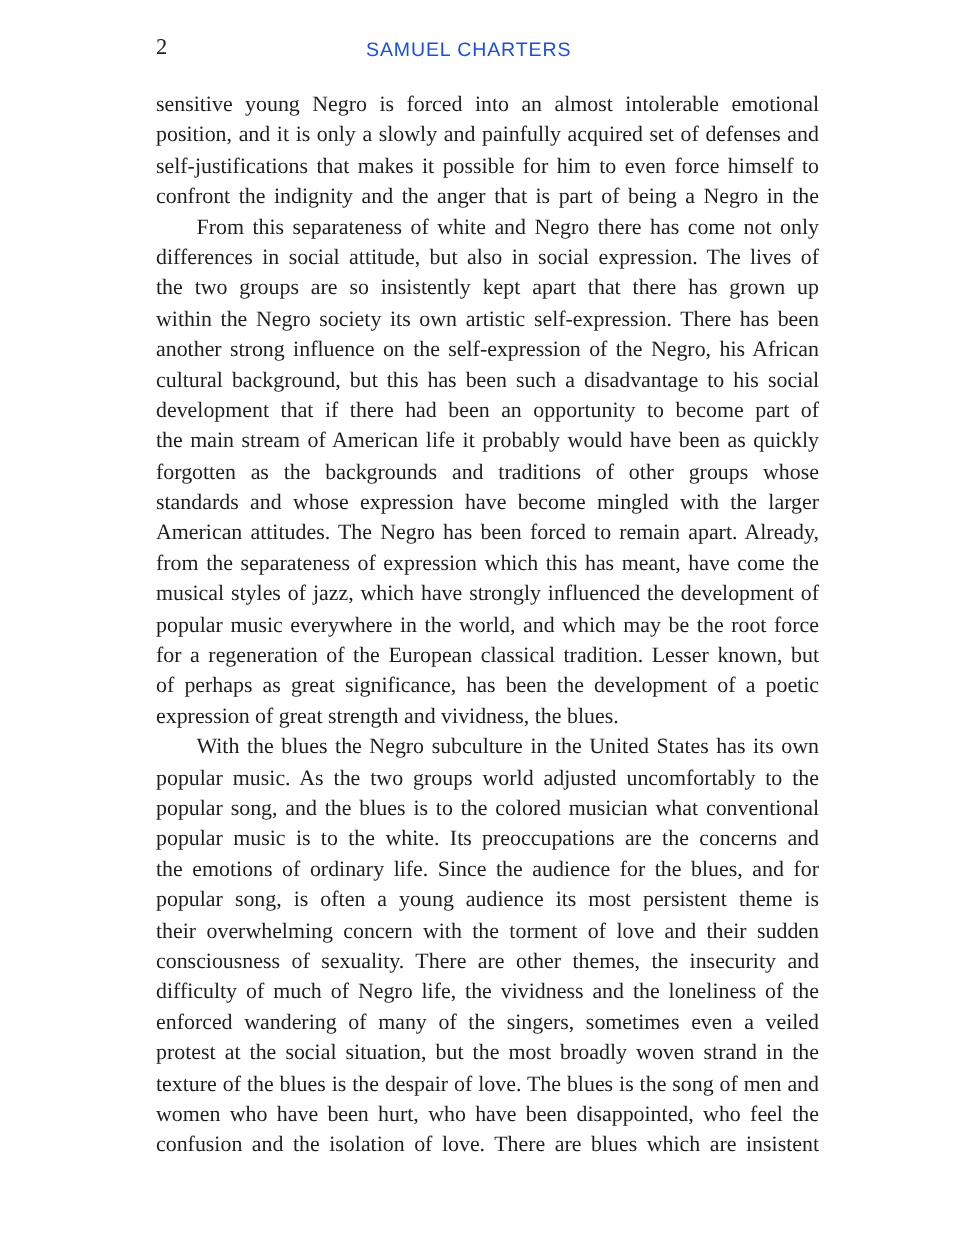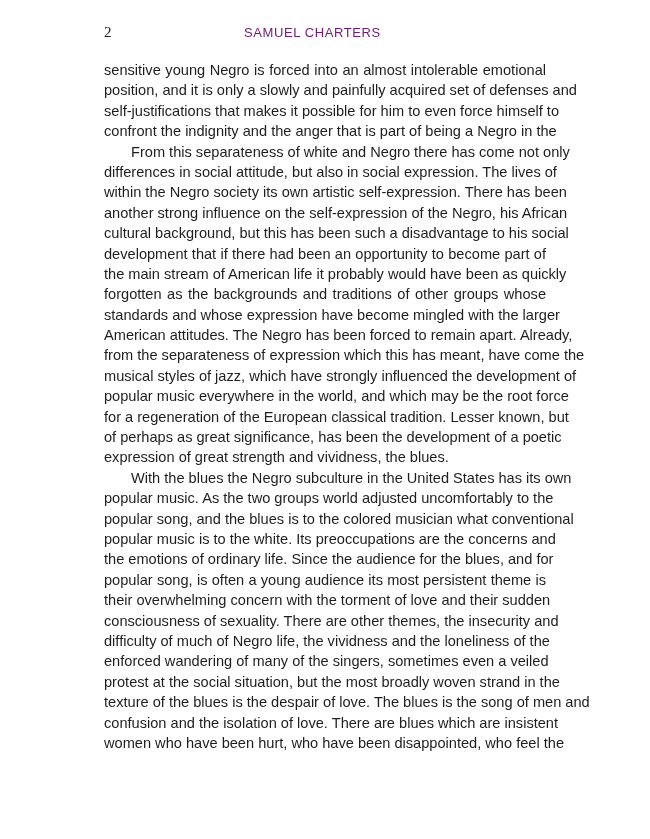--- a/index.html
+++ b/index.html
@@ -37,30 +37,30 @@
       color: #222;
       line-height: 20px;
     }
     .running-title {
       position: absolute;
       left: 140px;
       top: 1px;
       font-family: "Liberation Sans", "DejaVu Sans", sans-serif;
       font-size: 13px;
       letter-spacing: 0.6px;
-      color: #701a75;
+      color: #1d4ed8;
       line-height: 20px;
       white-space: nowrap;
     }
     .body-text {
       position: absolute;
       left: 104px;
       top: 60px;
       width: 442px;
-      font-family: Liberation Sans, sans-serif;
+      font-family: Liberation Serif, serif;
       font-size: 14.6px;
       line-height: 20.4px;
       color: #1e1e1e;
     }
     .para {
       margin: 0;
       padding: 0;
       text-align: justify;
     }
     .line {
@@ -93,20 +93,21 @@
     <div class="para">
       <span class="line">sensitive young Negro is forced into an almost intolerable emotional</span>
       <span class="line">position, and it is only a slowly and painfully acquired set of defenses and</span>
       <span class="line">self-justifications that makes it possible for him to even force himself to</span>
       <span class="line">confront the indignity and the anger that is part of being a Negro in the</span>
     </div>
 
     <div class="para">
       <span class="line first-indent">From this separateness of white and Negro there has come not only</span>
       <span class="line">differences in social attitude, but also in social expression. The lives of</span>
+      <span class="line">the two groups are so insistently kept apart that there has grown up</span>
       <span class="line">within the Negro society its own artistic self-expression. There has been</span>
       <span class="line">another strong influence on the self-expression of the Negro, his African</span>
       <span class="line">cultural background, but this has been such a disadvantage to his social</span>
       <span class="line">development that if there had been an opportunity to become part of</span>
       <span class="line">the main stream of American life it probably would have been as quickly</span>
       <span class="line">forgotten as the backgrounds and traditions of other groups whose</span>
       <span class="line">standards and whose expression have become mingled with the larger</span>
       <span class="line">American attitudes. The Negro has been forced to remain apart. Already,</span>
       <span class="line">from the separateness of expression which this has meant, have come the</span>
       <span class="line">musical styles of jazz, which have strongly influenced the development of</span>
@@ -122,18 +123,18 @@
       <span class="line">popular song, and the blues is to the colored musician what conventional</span>
       <span class="line">popular music is to the white. Its preoccupations are the concerns and</span>
       <span class="line">the emotions of ordinary life. Since the audience for the blues, and for</span>
       <span class="line">popular song, is often a young audience its most persistent theme is</span>
       <span class="line">their overwhelming concern with the torment of love and their sudden</span>
       <span class="line">consciousness of sexuality. There are other themes, the insecurity and</span>
       <span class="line">difficulty of much of Negro life, the vividness and the loneliness of the</span>
       <span class="line">enforced wandering of many of the singers, sometimes even a veiled</span>
       <span class="line">protest at the social situation, but the most broadly woven strand in the</span>
       <span class="line">texture of the blues is the despair of love. The blues is the song of men and</span>
+      <span class="line">women who have been hurt, who have been disappointed, who feel the</span>
       <span class="line">confusion and the isolation of love. There are blues which are insistent</span>
-      <span class="line">women who have been hurt, who have been disappointed, who feel the</span>
     </div>
 
   </div>
 </div>
 
 </body></html>

